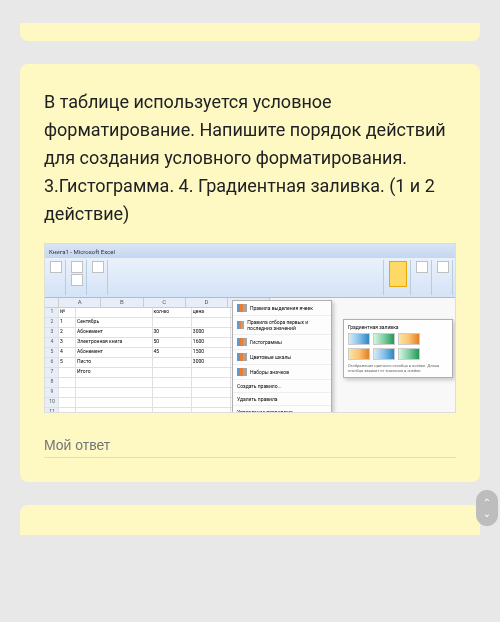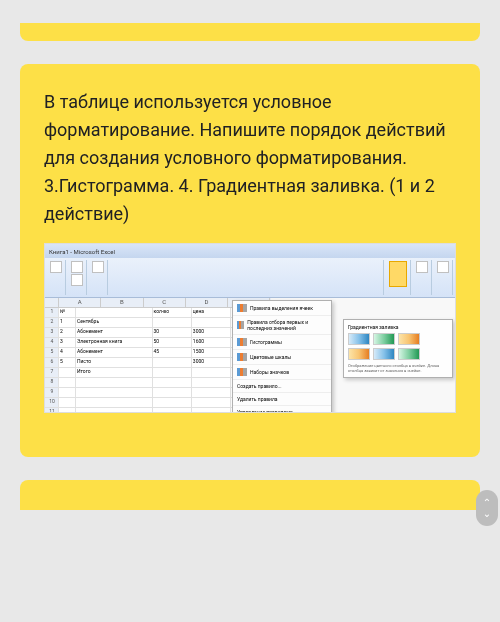--- a/index.html
+++ b/index.html
@@ -9,21 +9,21 @@
     }
     body {
       background: #e8e8e8;
       font-family: -apple-system, BlinkMacSystemFont, 'Segoe UI', Roboto, sans-serif;
       width: 500px;
       height: 622px;
       overflow: hidden;
       position: relative;
     }
     .card {
-      background: #fde047;
+      background: #fef9c3;
       border-radius: 8px;
       margin: 23px 20px;
       padding: 24px;
     }
     .card-top {
       height: 18px;
       padding: 0;
       margin-bottom: 18px;
       border-bottom-left-radius: 8px;
       border-bottom-right-radius: 8px;
@@ -396,20 +396,21 @@
       </div>
       <div class="gradient-swatches">
         <span class="swatch"></span>
         <span class="swatch blue"></span>
         <span class="swatch green"></span>
       </div>
       <div style="font-size:4px;color:#666;margin-top:3px">Отображение цветного столбца в ячейке. Длина столбца зависит от значения в ячейке.</div>
     </div>
   </div>
 
+  <input type="text" class="answer-input" placeholder="Мой ответ" style="">
 </div>
 
 <div class="card card-bottom"></div>
 
 <div class="scroll-handle">
   <span>⌃</span>
   <span>⌄</span>
 </div>
 
 </body></html>

